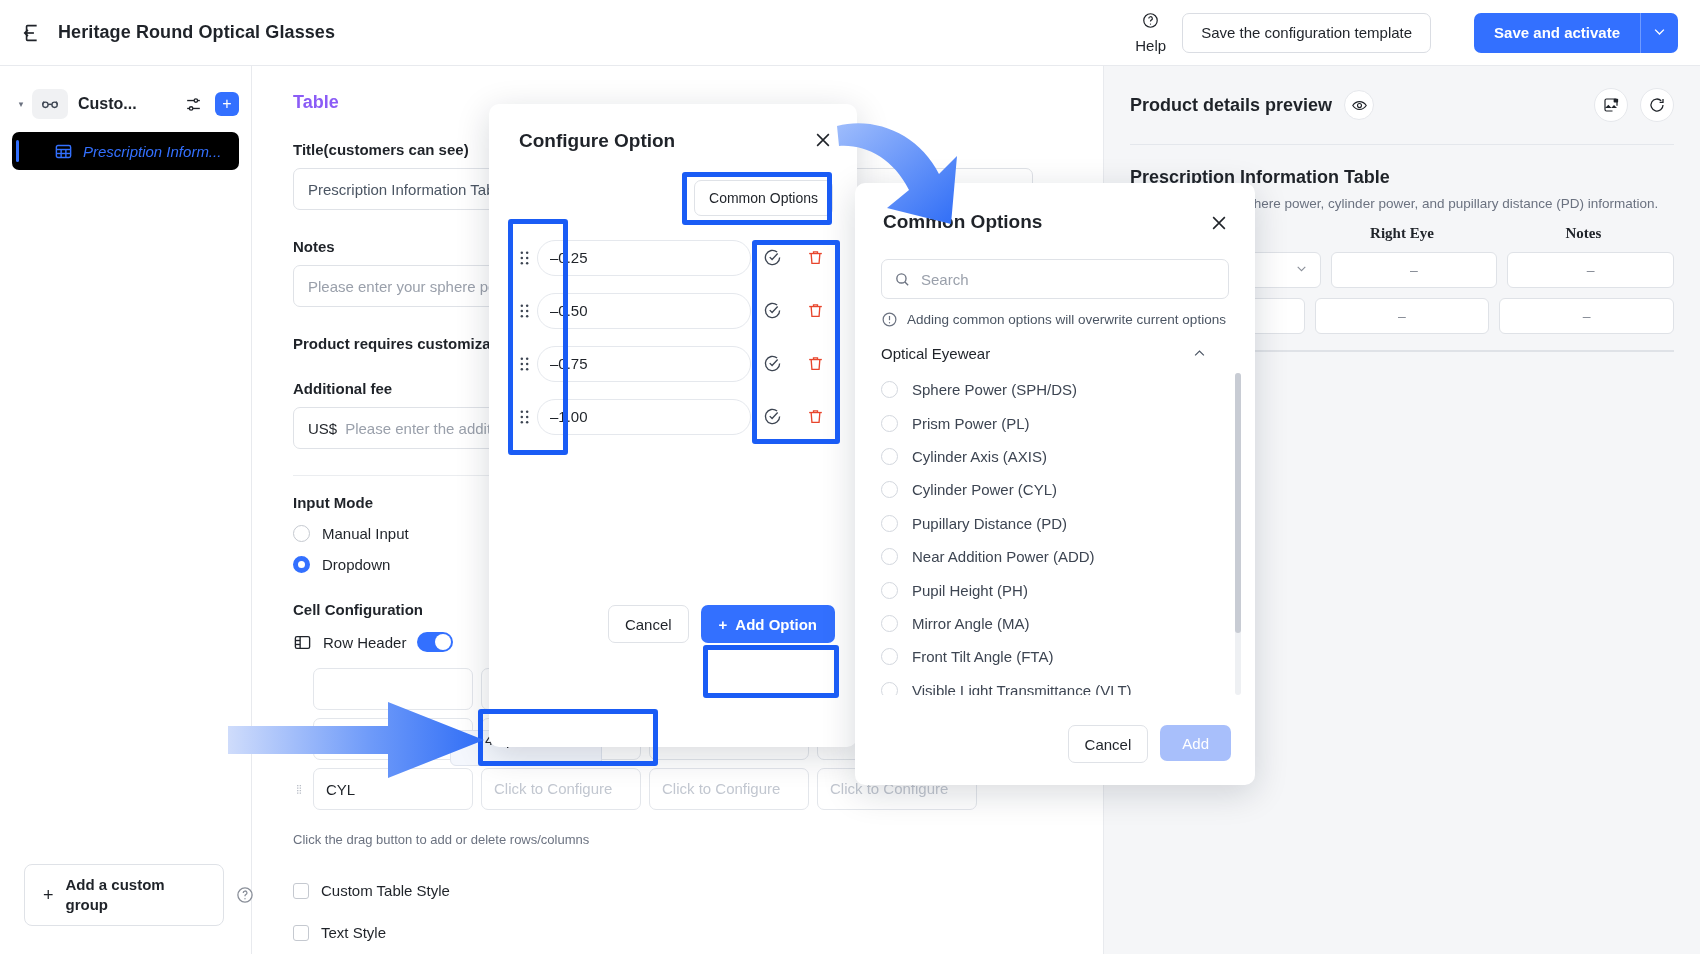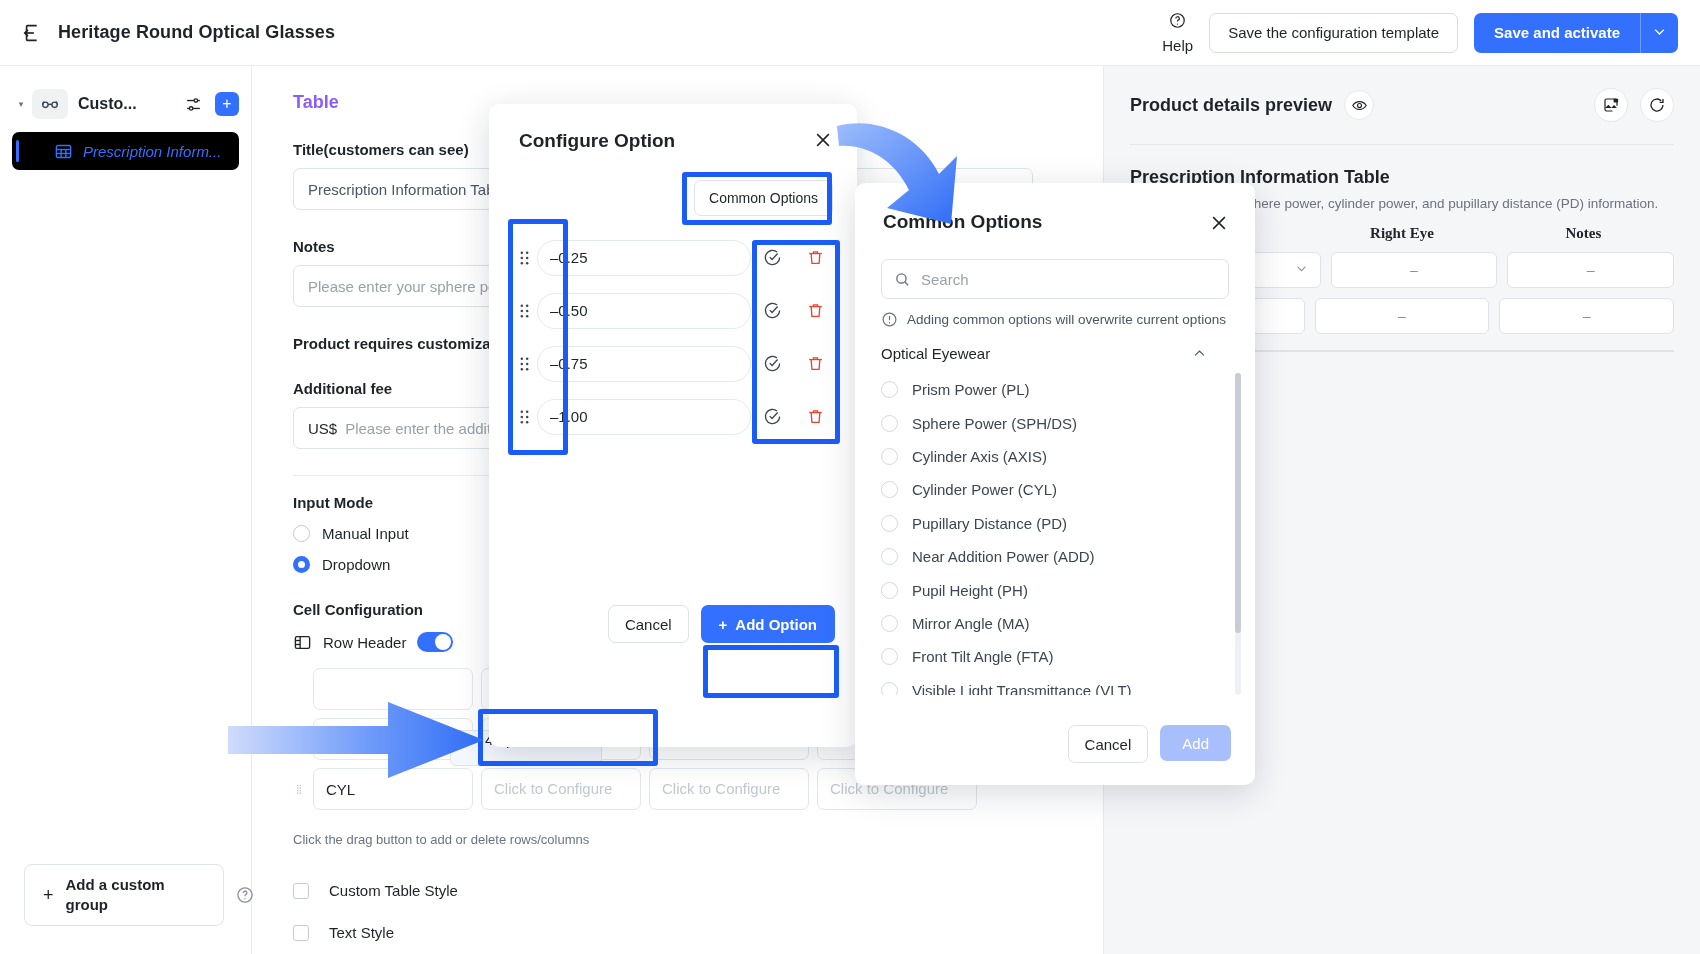--- a/index.html
+++ b/index.html
@@ -24,21 +24,21 @@
     color: #1f2329; white-space: nowrap;
   }
   .topbar-right { margin-left: auto; display: flex; align-items: center; gap: 16px; }
   .help-link { display: flex; align-items: center; gap: 8px; font-size: 15px; color: #1f2329; cursor: pointer; flex-direction: column; }
   .help-circle { width: 17px; height: 17px; }
   .btn-outline {
     height: 40px; padding: 0 18px; border: 1px solid #dadde3; border-radius: 7px;
     background: #fff; font-size: 15px; color: #1f2329; cursor: pointer;
     display: flex; align-items: center; font-family: inherit;
   }
-  .split-btn { display: flex; align-items: stretch; border-radius: 7px; overflow: hidden; }
+  .split-btn { display: flex; align-items: stretch; border-radius: 7px; overflow: hidden; margin-left: 27px; }
   .btn-primary {
     height: 40px; padding: 0 20px; background: #3370ff; color: #fff;
     font-size: 15px; font-weight: 700; border: none; cursor: pointer;
     display: flex; align-items: center; font-family: inherit;
   }
   .btn-primary-caret {
     width: 38px; background: #3370ff; border: none; border-left: 1px solid #ffffff4d;
     color: #fff; cursor: pointer; display: flex; align-items: center; justify-content: center;
   }
 
@@ -108,21 +108,21 @@
   
   .minitable { margin-top: 16px; width: 700px; position: relative; }
   .mt-row { display: flex; align-items: stretch; gap: 8px; margin-bottom: 8px; }
   .mt-handle { width: 12px; display: flex; align-items: center; justify-content: center; color: #b9bec7; font-size: 9px; }
   .mt-cell {
     height: 42px; border: 1px solid #e3e6eb; border-radius: 7px; background: #fff;
     display: flex; align-items: center; padding: 0 12px; font-size: 15px; color: #1f2329;
   }
   .mt-cell.ph { color: #c2c7d0; line-height: 1.15; }
   .hint { margin-top: 8px; font-size: 13px; color: #6b7280; }
-  .chk-row { display: flex; align-items: center; gap: 20px; margin-top: 18px; cursor: pointer; }
+  .chk-row { display: flex; align-items: center; gap: 12px; margin-top: 18px; cursor: pointer; }
   .chk { width: 16px; height: 16px; border: 1.6px solid #c5c9d0; border-radius: 3px; background: #fff; flex: none; }
   .chk-lbl { font-size: 15px; color: #1f2329; }
 
   
   .rightpane {
     position: absolute; left: 1104px; top: 66px; width: 596px; height: 888px;
     background: #f5f6f8; padding: 22px 26px 0 26px;
   }
   .rp-head { display: flex; align-items: center; }
   .rp-title { font-size: 18px; font-weight: 700; color: #1f2329; }
@@ -630,25 +630,25 @@
       <span class="cat-caret">
         <svg viewBox="0 0 24 24" fill="none" stroke="currentColor" stroke-width="1.9" width="15" height="15">
             <path d="M5 15l7-7 7 7"></path>
           </svg>
       </span>
     </div>
 
     <div class="opt-scroll">
       <div class="ck-row">
           <span class="ck-radio"></span>
+          <span class="ck-lbl">Sphere Power (SPH/DS)</span>
+        </div>
+      <div class="ck-row">
+          <span class="ck-radio"></span>
           <span class="ck-lbl">Prism Power (PL)</span>
-        </div>
-      <div class="ck-row">
-          <span class="ck-radio"></span>
-          <span class="ck-lbl">Sphere Power (SPH/DS)</span>
         </div>
       <div class="ck-row">
           <span class="ck-radio"></span>
           <span class="ck-lbl">Cylinder Axis (AXIS)</span>
         </div>
       <div class="ck-row">
           <span class="ck-radio"></span>
           <span class="ck-lbl">Cylinder Power (CYL)</span>
         </div>
       <div class="ck-row">

